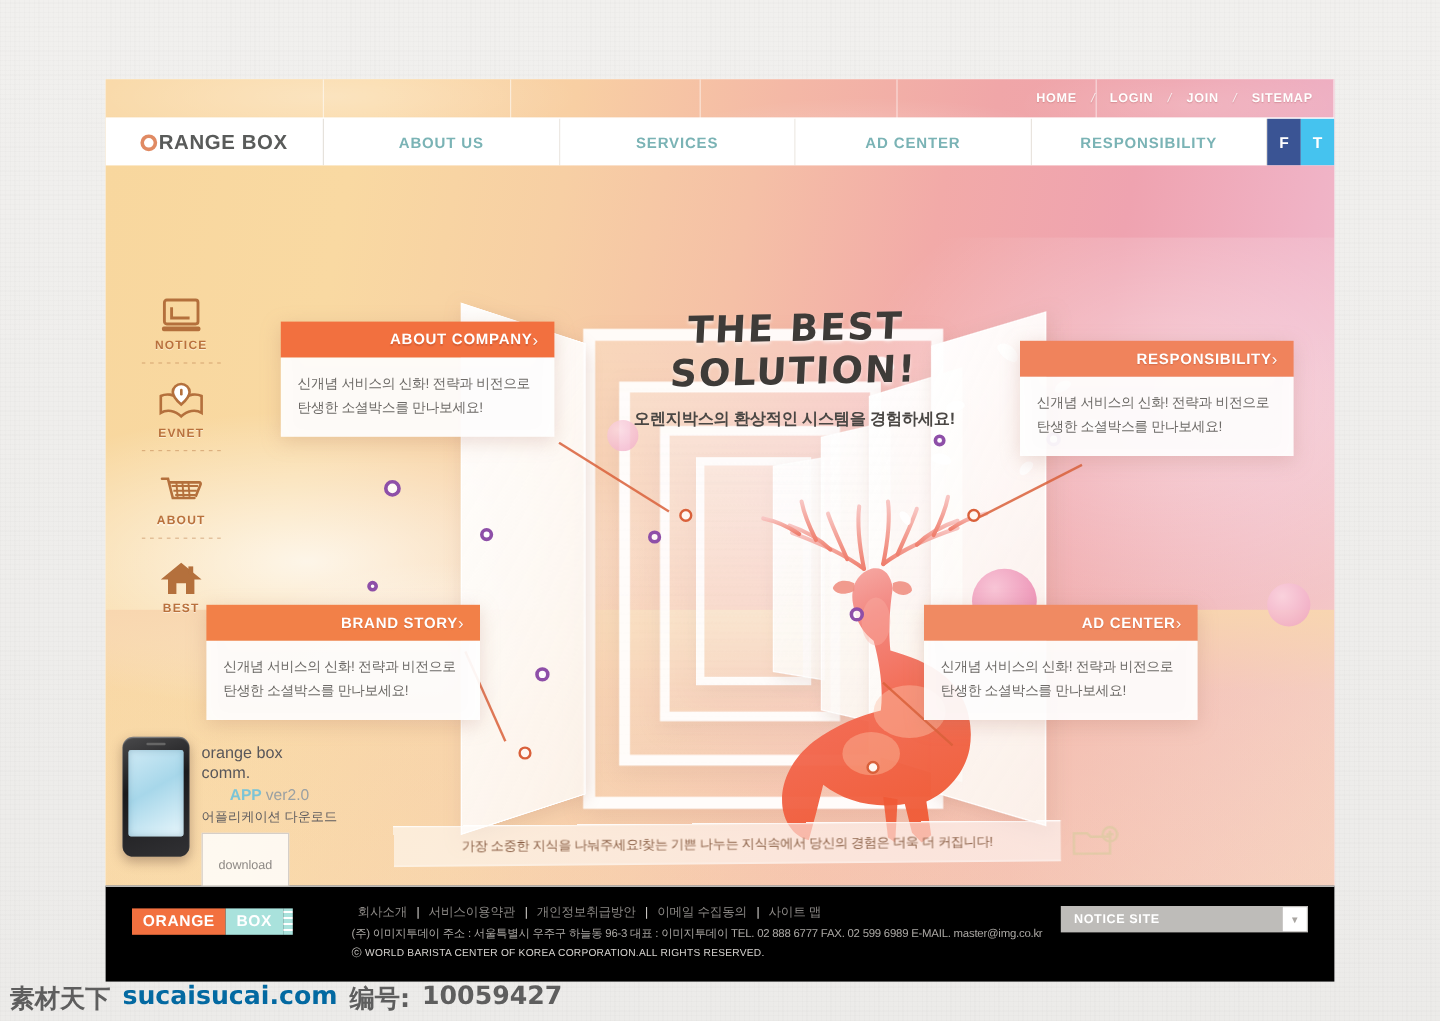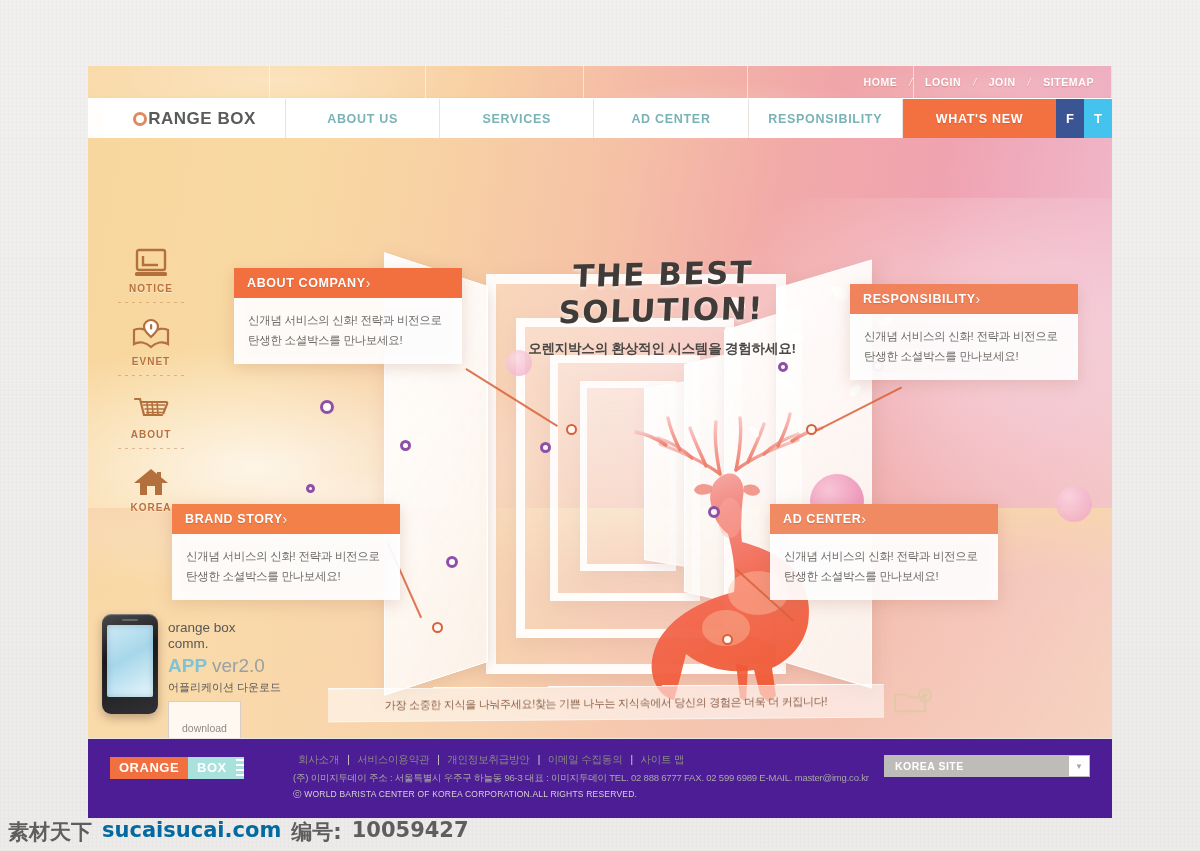--- a/index.html
+++ b/index.html
@@ -58,21 +58,20 @@
     display: flex; align-items: stretch;
     background: rgba(255,255,255,.96);
     border-top: 1px solid rgba(255,255,255,.8);
     box-shadow: 0 1px 3px rgba(0,0,0,.08);
   }
   .logo {
     width: 182px; display: flex; align-items: center; justify-content: center;
     border-right: 1px solid #e6e2dc;
     font-size: 17px; font-weight: bold; letter-spacing: .5px; color: #595b5a;
     background: #fff;
-    margin-left: 16px;
   }
   .logo .o-ring {
     display: inline-block; width: 14px; height: 14px; border-radius: 50%;
     border: 3px solid #e08a63; margin-right: 1px; vertical-align: -2px;
   }
   .nav-item {
     flex: 1; display: flex; align-items: center; justify-content: center;
     font-size: 12.5px; font-weight: bold; letter-spacing: .7px;
     color: #7ab3b5; border-right: 1px solid #e9e4de;
     background: rgba(255,255,255,.95); cursor: pointer; white-space: nowrap;
@@ -170,21 +169,21 @@
     text-shadow: 0 2px 3px rgba(255,255,255,.6);
   }
   .hero-title h2 {
     margin-top: 12px; font-size: 13.5px; font-weight: bold; color: #4a4744;
     letter-spacing: -.2px;
   }
 
   
   .card { position: absolute; width: 228px; z-index: 9; filter: drop-shadow(0 4px 8px rgba(170,110,90,.25)); }
   .card-head {
-    height: 22px; display: flex; align-items: center; justify-content: flex-start;
+    height: 22px; display: flex; align-items: center; justify-content: flex-end;
     padding: 15px 13px; color: #fff; font-size: 12.5px; font-weight: bold; letter-spacing: .6px;
     text-shadow: 0 1px 1px rgba(170,70,40,.4);
   }
   .card-head .chev { font-size: 14px; font-weight: normal; opacity: .95; }
   .card-body {
     background: rgba(255,255,255,.93); padding: 12px 14px 14px;
     font-size: 11.5px; line-height: 1.75; color: #6d6a67; letter-spacing: -.3px;
   }
   .card.c-about .card-head { background: #f2703f; }
   .card.c-resp  .card-head { background: #f0835c; }
@@ -218,21 +217,21 @@
     content: ""; position: absolute; left: 50%; top: 5px; width: 16px; height: 2px;
     margin-left: -8px; border-radius: 2px; background: #666;
   }
   .phone-screen {
     width: 100%; height: 72px; border-radius: 2px;
     background: linear-gradient(150deg, #cfeaf5, #a7d7ea 45%, #e8f6fb);
     box-shadow: inset 0 0 6px rgba(90,140,165,.45);
   }
   .app-text { padding-top: 6px; }
   .app-text .l1 { font-size: 13.5px; color: #59575a; line-height: 1.18; }
-  .app-text .l2 { font-size: 19px; color: #7cc4d6; font-weight: bold; margin-top: 3px; }
+  .app-text .l2 { font-size: 13px; color: #7cc4d6; font-weight: bold; margin-top: 3px; text-align: center; }
   .app-text .l2 .ver { color: #9aa0a3; font-weight: normal; }
   .app-text .l3 { font-size: 11px; color: #5d5b5e; margin-top: 3px; }
   .dl-btn {
     display: inline-block; margin-top: 6px; padding: 20px 13px;
     background: rgba(255,255,255,.82); border: 1px solid #d6cfc8;
     font-size: 10.5px; color: #8e8a86; cursor: pointer;
   }
 
   
   .ribbon {
@@ -241,21 +240,21 @@
     border-top: 1px solid rgba(255,255,255,.8);
     border-bottom: 1px solid rgba(255,255,255,.5);
     display: flex; align-items: center; justify-content: center;
     transform: rotate(-.5deg);
   }
   .ribbon span { font-size: 11px; color: #8a5f45; letter-spacing: -.3px; }
   .folder-icon { position: absolute; right: -48px; top: 2px; }
 
   
   .footer {
-    position: relative; height: 80px; width: 100%; background: #4c1d95;
+    position: relative; height: 80px; width: 100%; background: #000000;
     border-top: 1px solid #e8e6e3; padding: 14px 22px;
   }
   .foot-logo { position: absolute; left: 22px; top: 18px; display: flex; height: 22px; }
   .fl-a { background: #f2703f; color: #fff; font-size: 13px; font-weight: bold;
     padding: 3px 9px; letter-spacing: .5px; }
   .fl-b { background: #a9e2dc; color: #fff; font-size: 13px; font-weight: bold;
     padding: 3px 9px; letter-spacing: .5px; }
   .fl-c { width: 8px; background: repeating-linear-gradient(0deg, #a9e2dc 0 3px, #fff 3px 5px); }
   .foot-mid { position: absolute; left: 205px; top: 14px; }
   .foot-links { font-size: 10.5px; color: #8b8885; letter-spacing: -.2px; }
@@ -311,21 +310,20 @@
 
     <div class="nav">
       <div class="logo">
         <span class="o-ring"></span>
           <span>RANGE BOX</span>
       </div>
       <div class="nav-item">ABOUT US</div>
       <div class="nav-item">SERVICES</div>
       <div class="nav-item">AD CENTER</div>
       <div class="nav-item">RESPONSIBILITY</div>
-      <div class="nav-item active">WHAT'S NEW</div>
       <div class="social fb">F</div>
       <div class="social tw">T</div>
     </div>
   </div>
 
   <div class="stage">
 
     <div class="wash-1"></div>
     <div class="wash-2"></div>
     <div class="wash-3"></div>
@@ -479,21 +477,21 @@
       </div>
       <div class="rail-div"></div>
 
       <div class="rail-item">
         <div class="rail-icon">
           <svg width="36" height="30" viewBox="0 0 36 30">
             <path d="M18 2 L 35 16 L 29 16 L 29 28 L 22 28 L 22 19 L 14 19 L 14 28 L 7 28 L 7 16 L 1 16 Z" fill="#b4703c"></path>
             <rect x="24" y="5" width="4" height="7" fill="#b4703c"></rect>
           </svg>
         </div>
-        <div class="rail-label">KOREA</div>
+        <div class="rail-label">BEST</div>
       </div>
     </div>
 
     <div class="hero-title">
       <h1>THE BEST SOLUTION!</h1>
       <h2>오렌지박스의 환상적인 시스템을 경험하세요!</h2>
     </div>
 
     <div class="card c-about" style="left:146px; top:130px;">
       <div class="card-head">
@@ -585,21 +583,21 @@
         <i class="sep">|</i>
         <a href="#">이메일 수집동의</a>
         <i class="sep">|</i>
         <a href="#">사이트 맵</a>
       </div>
       <div class="foot-addr">(주) 이미지투데이   주소 : 서울특별시 우주구 하늘동 96-3  대표 : 이미지투데이  TEL. 02 888 6777  FAX. 02 599 6989 E-MAIL. master@img.co.kr</div>
       <div class="foot-copy">ⓒ WORLD BARISTA CENTER OF KOREA CORPORATION.ALL RIGHTS RESERVED.</div>
     </div>
 
     <div class="family">
-      <span>KOREA SITE</span>
+      <span>NOTICE SITE</span>
       <div class="caret">▼</div>
     </div>
   </div>
 
 </div>
 
 <div class="watermark">
   <span>素材天下</span>
   <span class="dotted">sucaisucai.com</span>
   <span>编号:</span>

